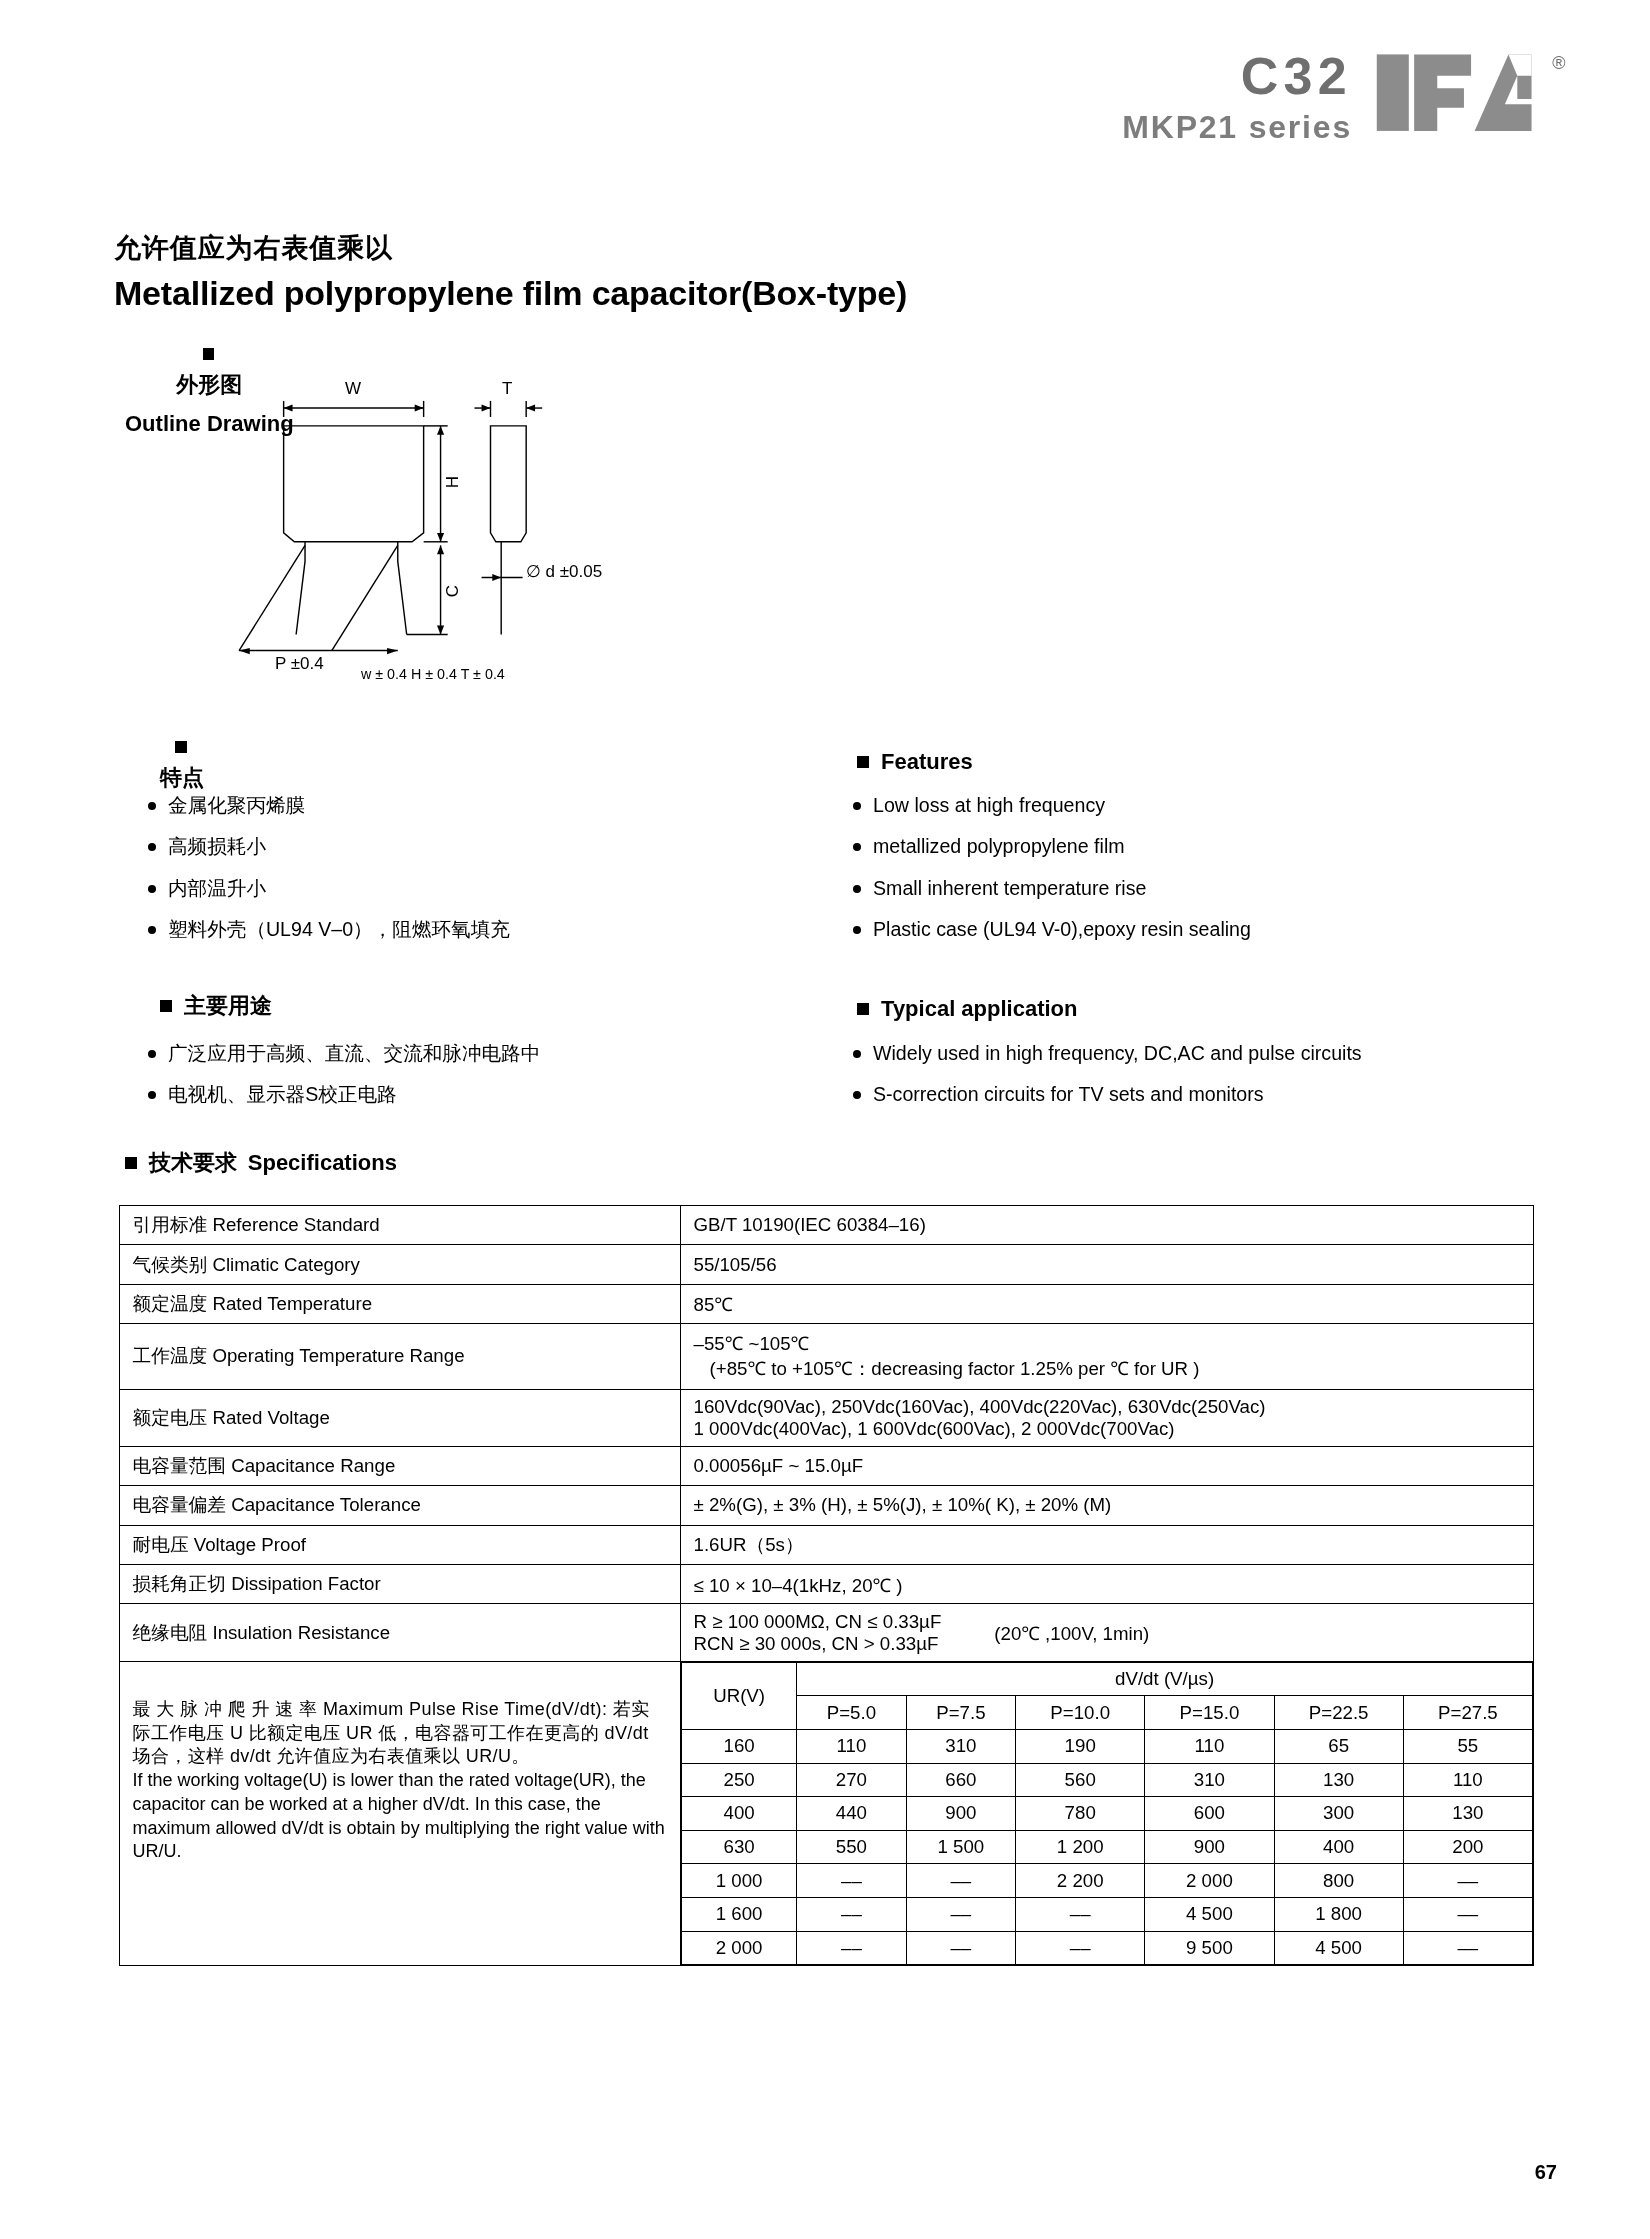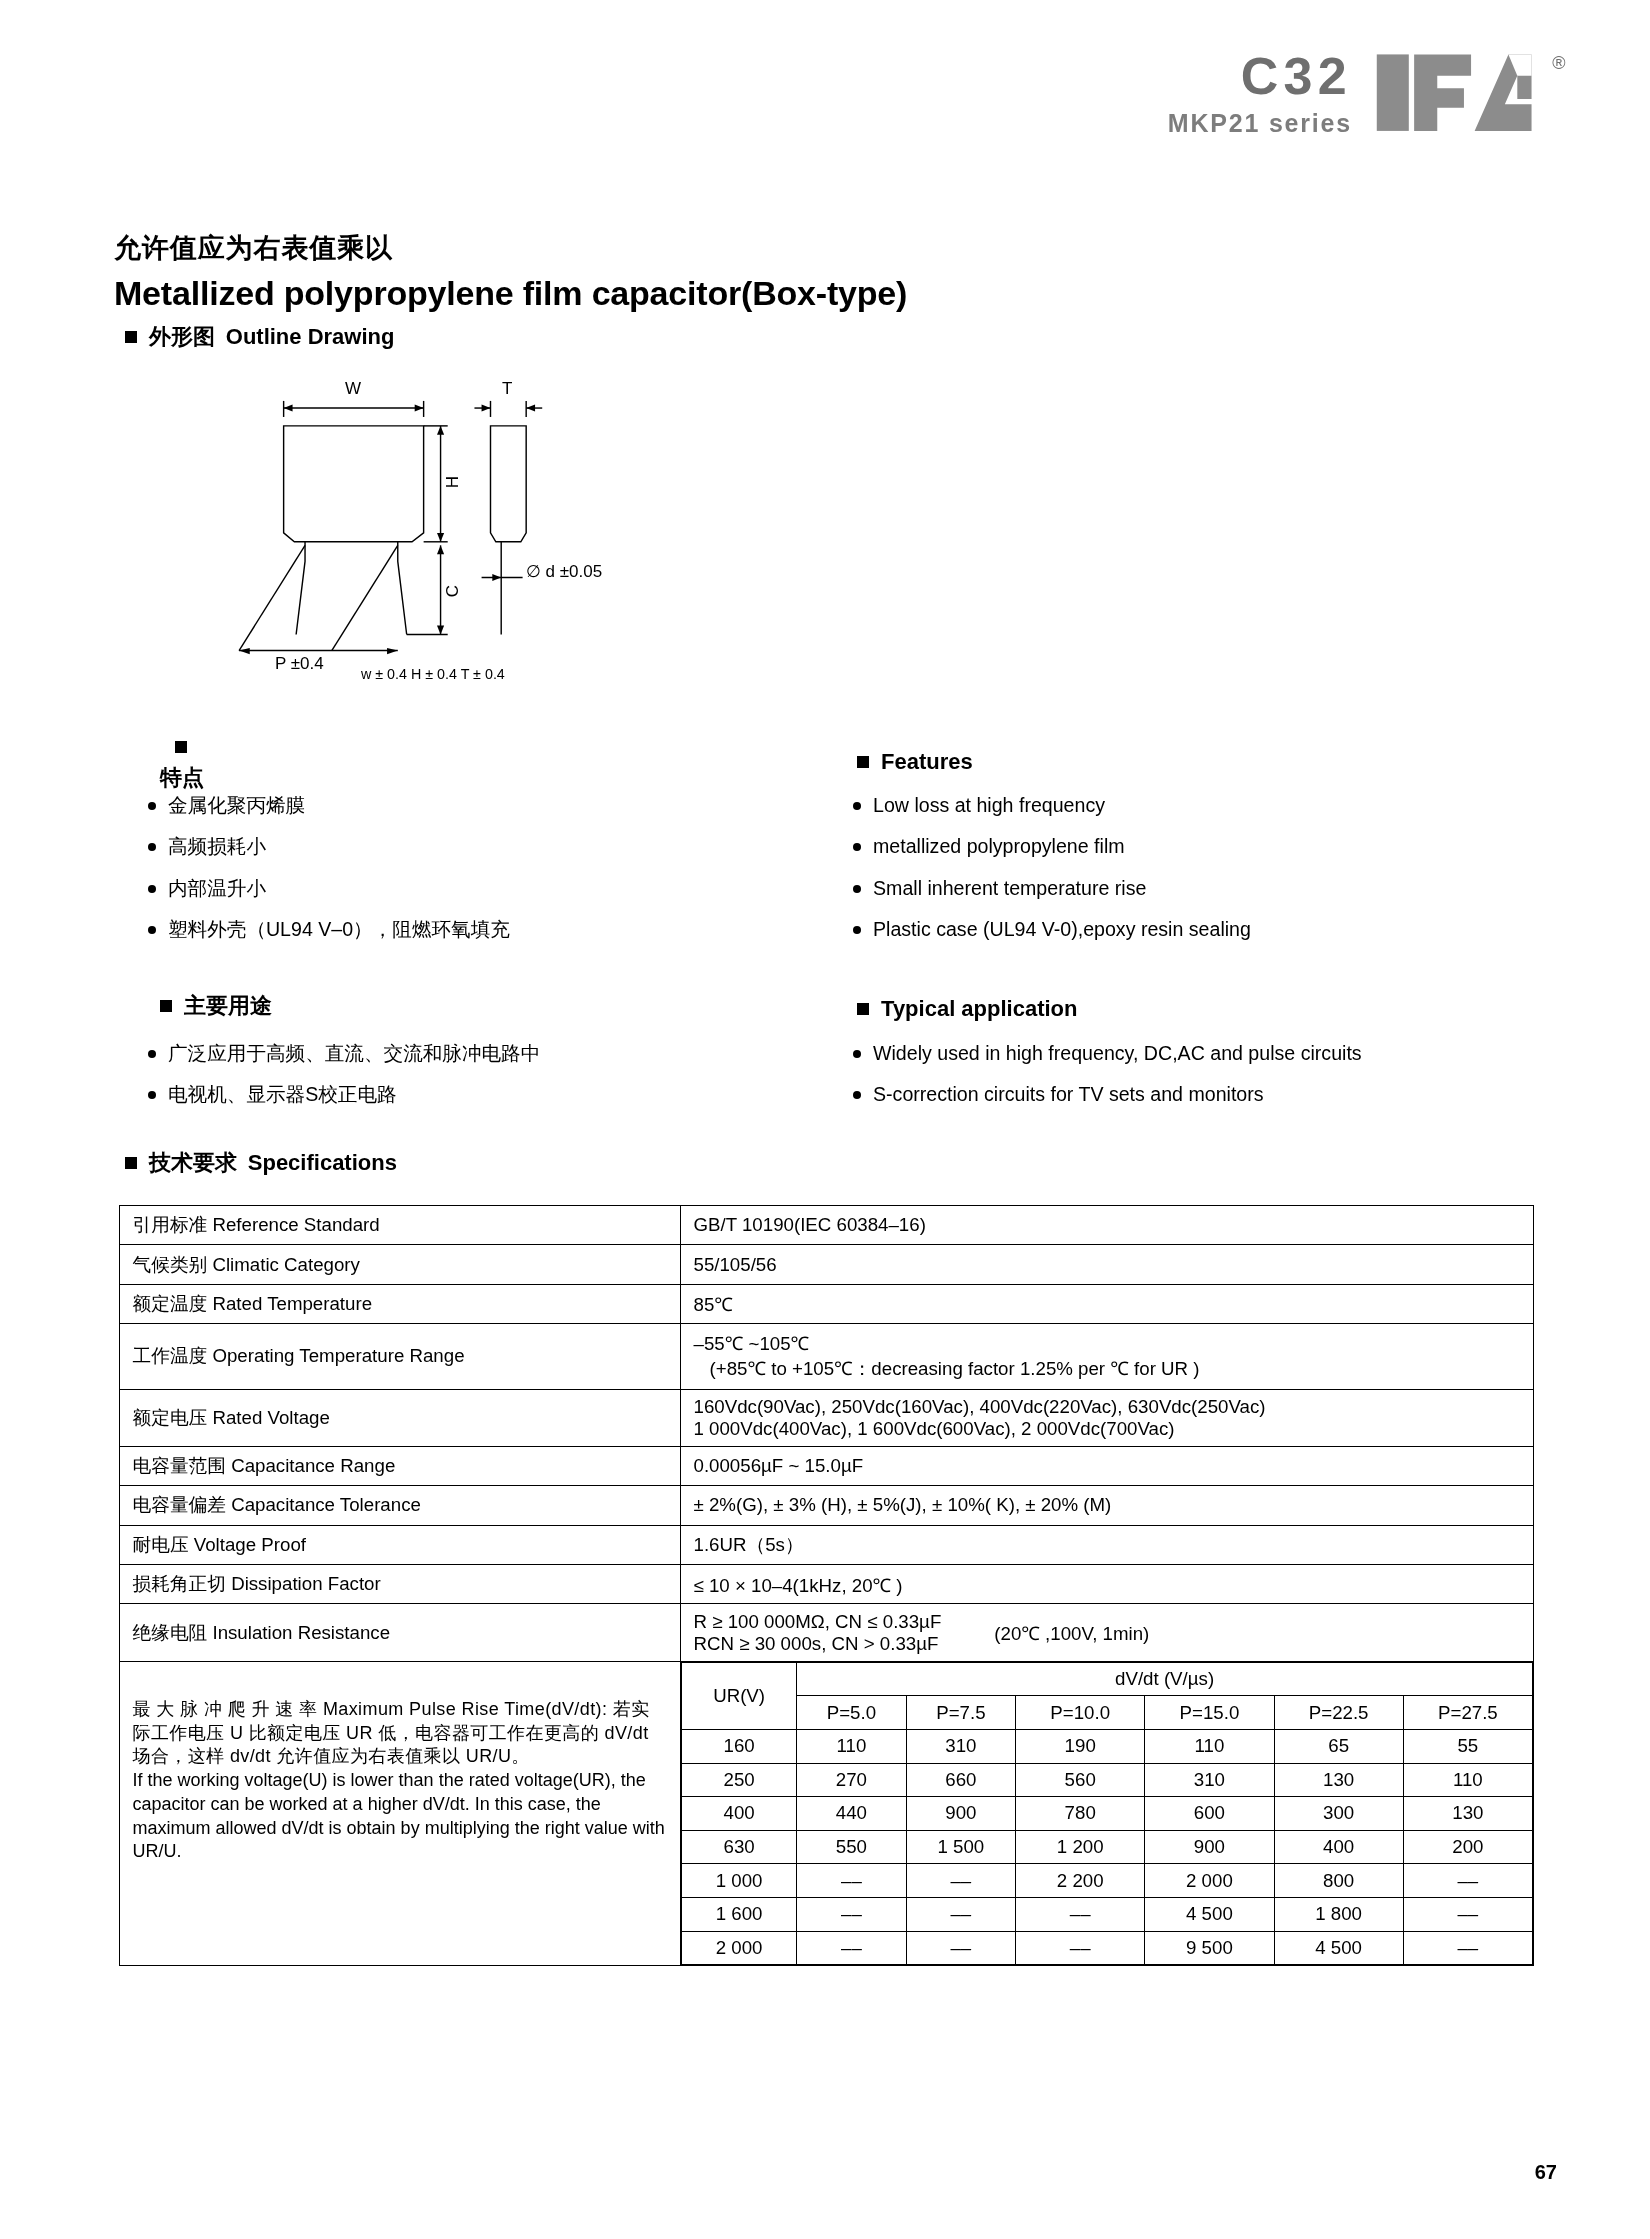--- a/index.html
+++ b/index.html
@@ -36,21 +36,21 @@
     color: #7a7a7a;
   }
   .header-title {
     font-size: 52px;
     font-weight: bold;
     letter-spacing: 5.3px;
     line-height: 1.05;
     color: #6f6f6f;
   }
   .header-sub {
-    font-size: 25px;
+    font-size: 32px;
     font-weight: bold;
     letter-spacing: 1.8px;
     margin-top: 5.3px;
     color: #7d7d7d;
   }
   .logo-wrap {
     position: relative;
     width: 169px;
     height: 98px;
   }
@@ -90,21 +90,21 @@
   }
   .sec-head .sq {
     width: 11.6px; height: 11.6px;
     background: #000;
     display: inline-block;
     margin-right: 1.8px;
   }
   .sec-head .cn { font-size: 22px; font-weight: bold; }
   .sec-head .en { font-size: 22px; font-weight: bold; }
 
-  #outline-head { left: 125px; top: 322px; }
+  #outline-head { left: 125px; top: 348px; flex-direction: column; }
 
   
   .drawing {
     position: absolute;
     left: 223px;
     top: 383px;
     width: 642px;
     height: 339px;
   }
   .lbl {

